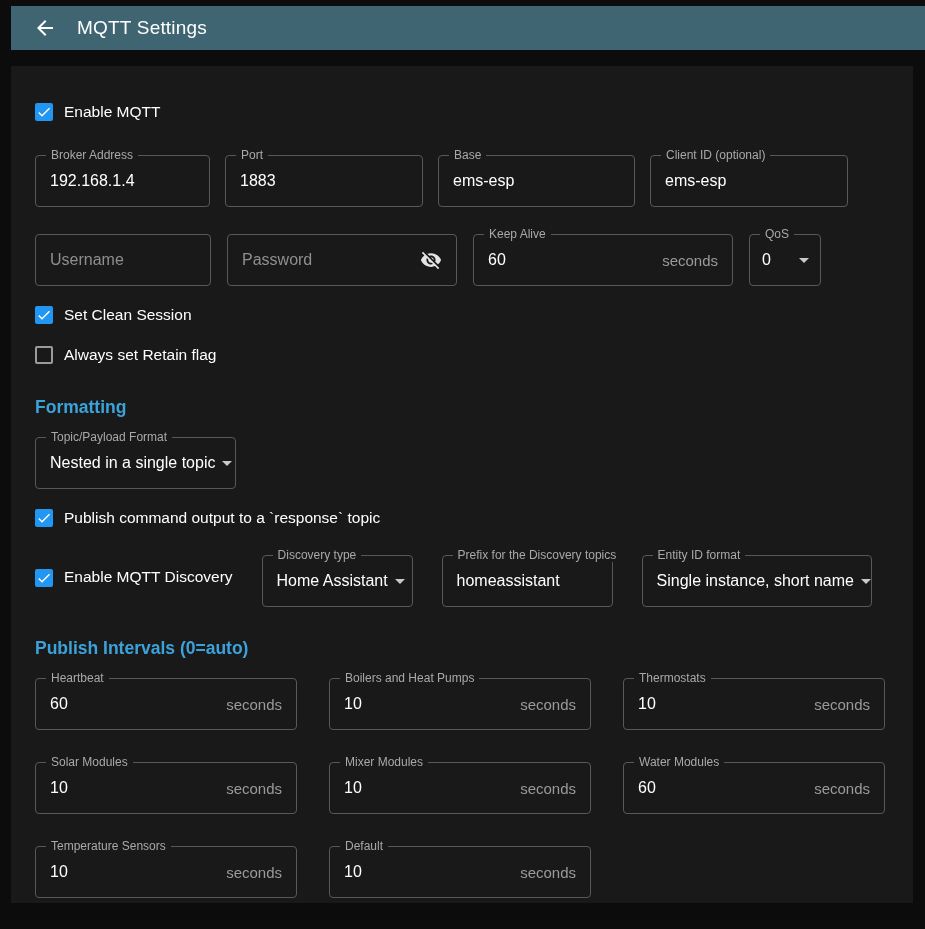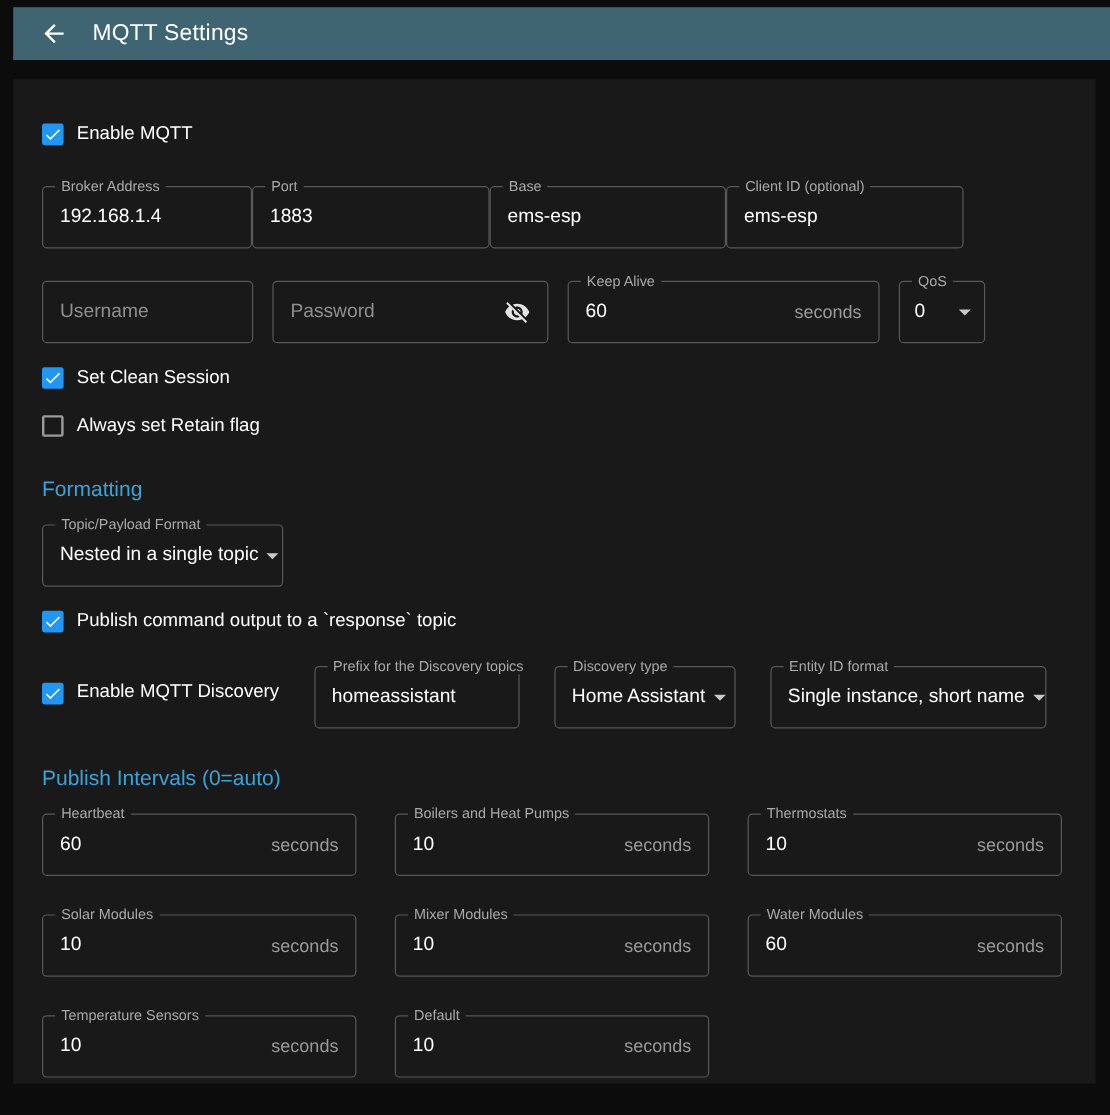--- a/index.html
+++ b/index.html
@@ -36,21 +36,21 @@
   }
   
   .check-row{display:flex;align-items:center;gap:11px;height:20px;cursor:pointer;width:max-content;}
   .cb{width:18px;height:18px;border-radius:2px;flex:none;display:flex;align-items:center;justify-content:center;}
   .cb.checked{background:var(--accent);}
   .cb.unchecked{border:2px solid #9b9b9b;background:transparent;}
   .cb svg{display:none;width:16px;height:16px;}
   .cb.checked svg{display:block;}
   .cb-label{color:#fff;font-size:15.5px;line-height:20px;white-space:nowrap;}
   
-  .row{display:flex;gap:0;}
+  .row{display:flex;gap:15px;}
   .row2{gap:16px;}
   .field{
     position:relative;height:52px;border:1px solid #585858;border-radius:4px;
     display:flex;align-items:center;padding:0 14px;font-size:16px;color:#fff;flex:none;
   }
   .flabel{
     position:absolute;top:-7px;left:10px;padding:0 5px;font-size:12px;line-height:13px;
     color:#a9a9a9;background:var(--panel-bg);white-space:nowrap;
   }
   .fvalue{white-space:nowrap;}
@@ -58,21 +58,21 @@
   .suffix{color:#9a9a9a;font-size:15px;}
   .placeholder .fvalue{color:#8f8f8f;}
   .caret{margin-left:auto;flex:none;}
   .eye{margin-left:auto;flex:none;cursor:pointer;}
   .qosfield{padding:0 4px 0 12px;}
   
   .w175{width:175px}.w198{width:198px}.w197{width:197px}
   .w196{width:176px}.w230{width:230px}.w260{width:260px}.w55{width:72px}
   .w201{width:201px}.w151{width:151px}.w171{width:171px}
   
-  .section-h{color:var(--heading);font-size:17.5px;font-weight:400;line-height:22px;}
+  .section-h{color:var(--heading);font-size:17.5px;font-weight:700;line-height:22px;}
   
   .discovery-row{display:flex;gap:29px;align-items:flex-start;}
   .disc-check{flex:0 0 196px;margin-top:12px;align-items:flex-end;}
   
   .intervals{display:grid;grid-template-columns:repeat(3,262px);column-gap:16px;row-gap:26px;gap:32px;}
   
   .mt19{margin-top:19px}.mt20{margin-top:20px}.mt27{margin-top:27px}
   .mt30{margin-top:30px}.mt31{margin-top:31px}.mt33{margin-top:33px}
 </style>
 </head>
@@ -180,31 +180,31 @@
 
   <div class="discovery-row mt27">
     <label class="check-row disc-check">
       <span class="cb checked">
         <svg viewBox="0 0 24 24" fill="#ffffff">
             <path d="M9 16.17 4.83 12l-1.42 1.41L9 19 21 7l-1.41-1.41z"></path>
           </svg>
       </span>
       <span class="cb-label">Enable MQTT Discovery</span>
     </label>
+    <div class="field w151">
+      <span class="flabel">Discovery type</span>
+      <span class="fvalue">Home Assistant</span>
+      <svg class="caret" width="24" height="24" viewBox="0 0 24 24" fill="#c9c9c9">
+          <path d="M7 10l5 5 5-5z"></path>
+        </svg>
+    </div>
     <div class="field w171">
       <span class="flabel">Prefix for the Discovery topics</span>
       <span class="fvalue">homeassistant</span>
     </div>
-    <div class="field w151">
-      <span class="flabel">Discovery type</span>
-      <span class="fvalue">Home Assistant</span>
-      <svg class="caret" width="24" height="24" viewBox="0 0 24 24" fill="#c9c9c9">
-          <path d="M7 10l5 5 5-5z"></path>
-        </svg>
-    </div>
     <div class="field w230">
       <span class="flabel">Entity ID format</span>
       <span class="fvalue">Single instance, short name</span>
       <svg class="caret" width="24" height="24" viewBox="0 0 24 24" fill="#c9c9c9">
           <path d="M7 10l5 5 5-5z"></path>
         </svg>
     </div>
   </div>
 
   <h2 class="section-h mt30">Publish Intervals (0=auto)</h2>

